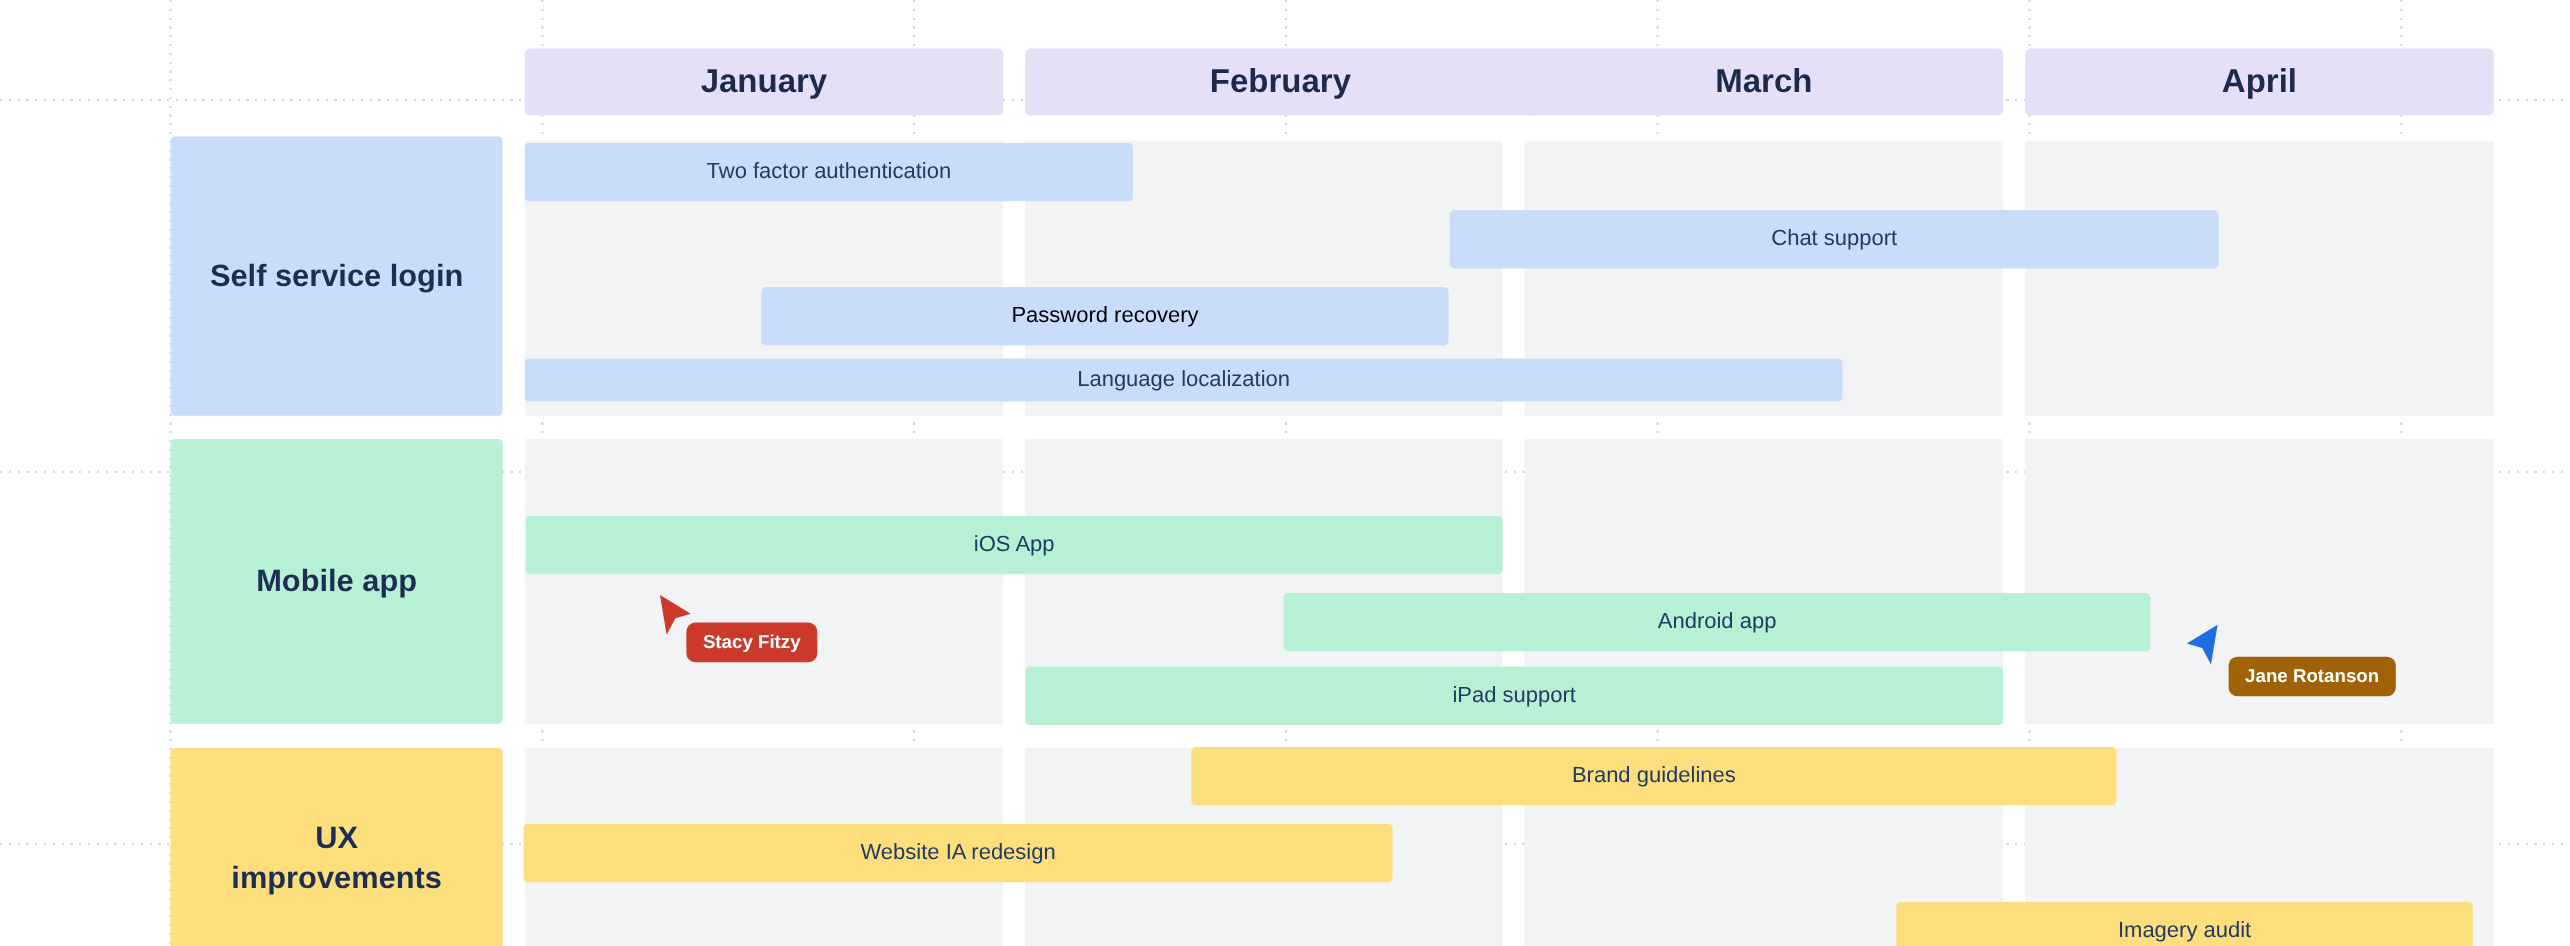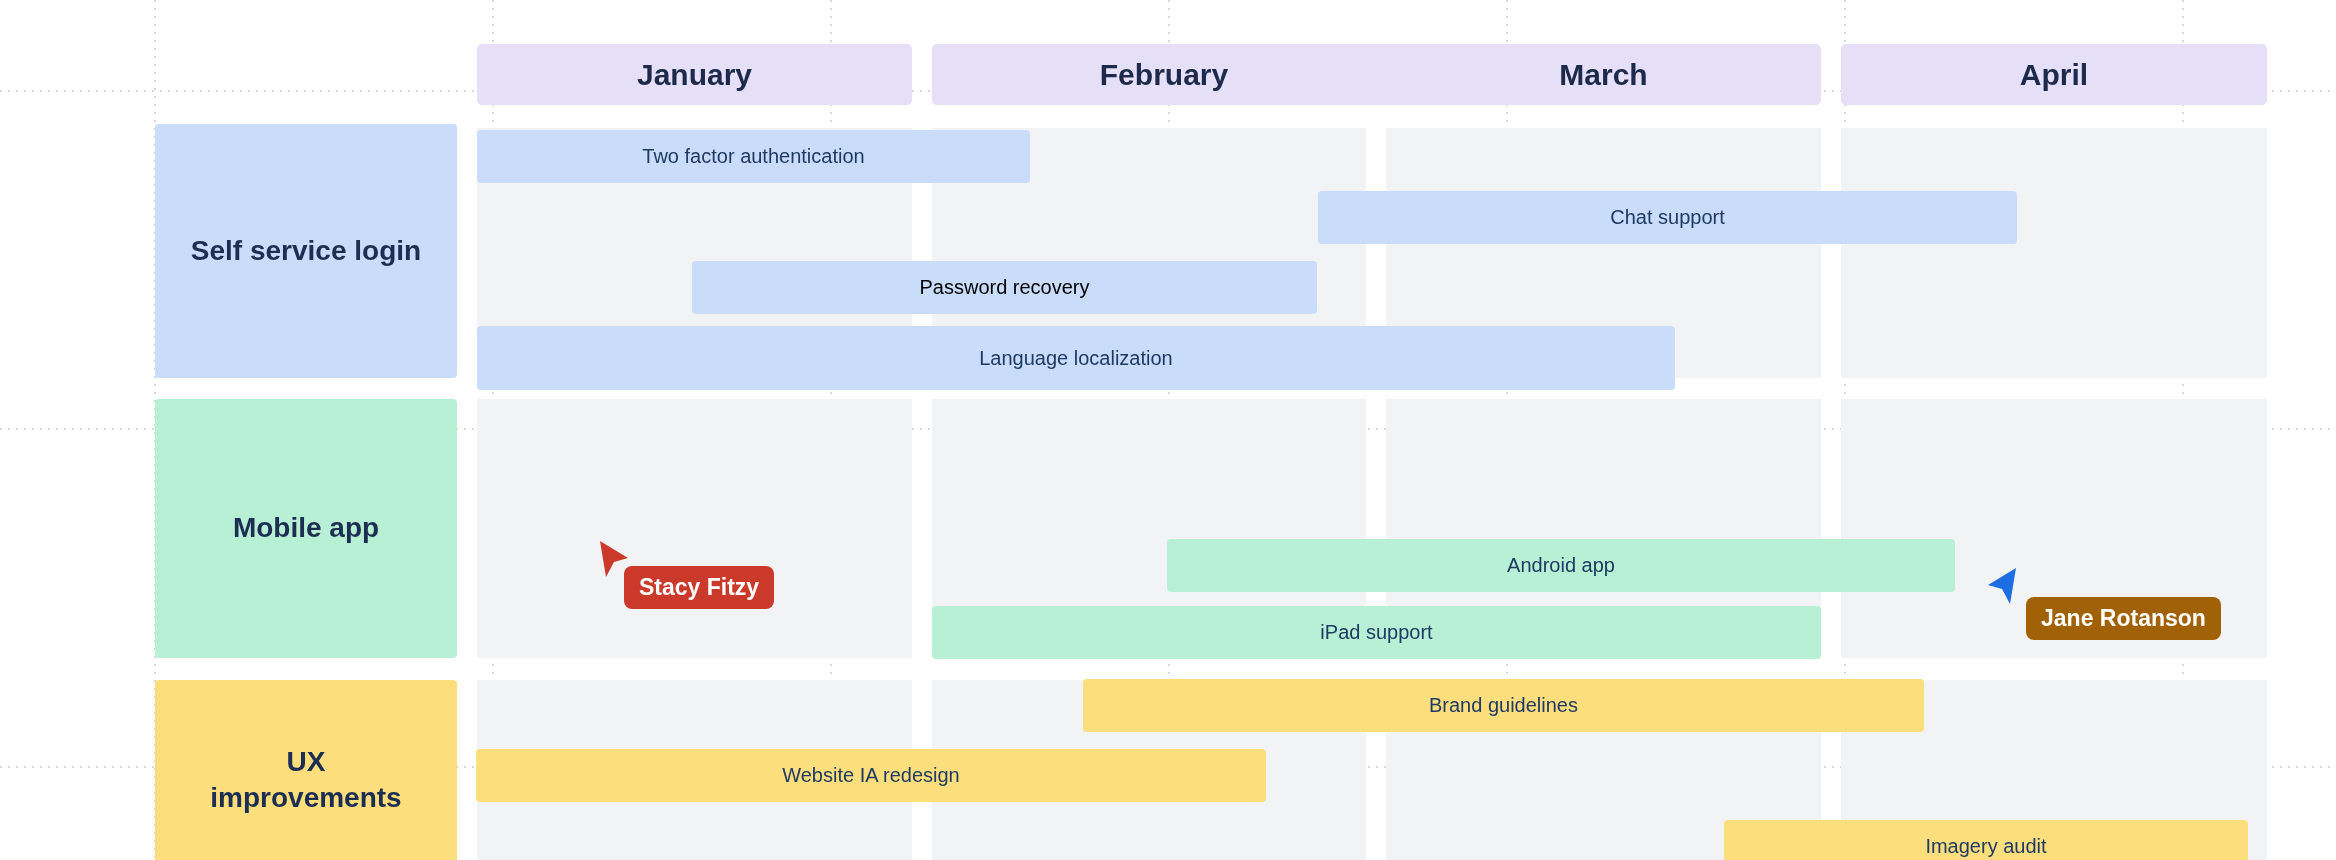--- a/index.html
+++ b/index.html
@@ -38,21 +38,21 @@
   .task{
     position:absolute;
     display:flex;align-items:center;justify-content:center;
     font-size:20px;
     border-radius:4px;
     white-space:nowrap;
   }
   .cursor-arrow{position:absolute;z-index:5;line-height:0;}
   .cursor-label{
     position:absolute;z-index:5;
-    color:#ffffff;font-size:23px;font-weight:bold;
+    color:#ffffff;font-size:17px;font-weight:bold;
     padding:8px 15px;border-radius:8px;
     white-space:nowrap;
   }
 </style>
 </head>
 <body>
 
 <div class="canvas" id="canvas">
     <div class="gridline-v" style="left: 154px;"></div>
     <div class="gridline-v" style="left: 492px;"></div>
@@ -79,21 +79,22 @@
     <div class="month-header" style="left: 477px; top: 44px; width: 435px; height: 61px; background: rgb(229, 223, 248); color: rgb(30, 42, 76);">January</div>
     <div class="month-header" style="left: 932px; top: 44px; width: 464px; height: 61px; background: rgb(229, 223, 248); color: rgb(30, 42, 76);">February</div>
     <div class="month-header" style="left: 1841px; top: 44px; width: 426px; height: 61px; background: rgb(229, 223, 248); color: rgb(30, 42, 76);">April</div>
     <div class="month-header" style="left: 1386px; top: 44px; width: 435px; height: 61px; background: rgb(229, 223, 248); color: rgb(30, 42, 76);">March</div>
     <div class="row-block" style="left: 155px; top: 124px; width: 302px; height: 254px; background: rgb(201, 221, 251);">Self service login</div>
     <div class="row-block" style="left: 155px; top: 399px; width: 302px; height: 259px; background: rgb(183, 240, 212);">Mobile app</div>
     <div class="row-block" style="left: 155px; top: 680px; width: 302px; height: 200px; background: rgb(253, 222, 124);">UX improvements</div>
     <div class="task" style="left: 477px; top: 130px; width: 553px; height: 53px; background: rgb(201, 221, 251); color: rgb(31, 58, 99);">Two factor authentication</div>
     <div class="task" style="left: 1318px; top: 191px; width: 699px; height: 53px; background: rgb(201, 221, 251); color: rgb(31, 58, 99);">Chat support</div>
     <div class="task" style="left: 648px; top: 261px; width: 625px; height: 53px; background: rgb(201, 221, 251); color: #000000; margin-left: 44px;">Password recovery</div>
-    <div class="task" style="left: 477px; top: 326px; width: 1198px; height: 64px; background: rgb(201, 221, 251); color: rgb(31, 58, 99);">Language localization</div>
+    <div class="task" style="left: 477px; top: 326px; width: 1198px; height: 39px; background: rgb(201, 221, 251); color: rgb(31, 58, 99);">Language localization</div>
+    <div class="task" style="left: 478px; top: 469px; width: 888px; height: 53px; background: rgb(183, 240, 212); color: rgb(31, 58, 99);">iOS App</div>
     <div class="task" style="left: 1167px; top: 539px; width: 788px; height: 53px; background: rgb(183, 240, 212); color: rgb(31, 58, 99);">Android app</div>
     <div class="task" style="left: 932px; top: 606px; width: 889px; height: 53px; background: rgb(183, 240, 212); color: rgb(31, 58, 99);">iPad support</div>
     <div class="task" style="left: 1083px; top: 679px; width: 841px; height: 53px; background: rgb(253, 222, 124); color: rgb(31, 58, 99);">Brand guidelines</div>
     <div class="task" style="left: 476px; top: 749px; width: 790px; height: 53px; background: rgb(253, 222, 124); color: rgb(31, 58, 99);">Website IA redesign</div>
     <div class="task" style="left: 1724px; top: 820px; width: 524px; height: 53px; background: rgb(253, 222, 124); color: rgb(31, 58, 99);">Imagery audit</div>
     <div class="cursor-arrow" style="left: 598px; top: 540px;"><svg width="34" height="38" viewBox="0 0 34 38">
         <path d="M2 1 L30 18 L16 22 L8 37 Z" fill="#CB392B"></path>
       </svg></div>
     <div class="cursor-label" style="left: 624px; top: 566px; background: rgb(203, 57, 43);">Stacy Fitzy</div>
     <div class="cursor-arrow" style="left: 1984px; top: 567px;"><svg width="34" height="38" viewBox="0 0 34 38">

